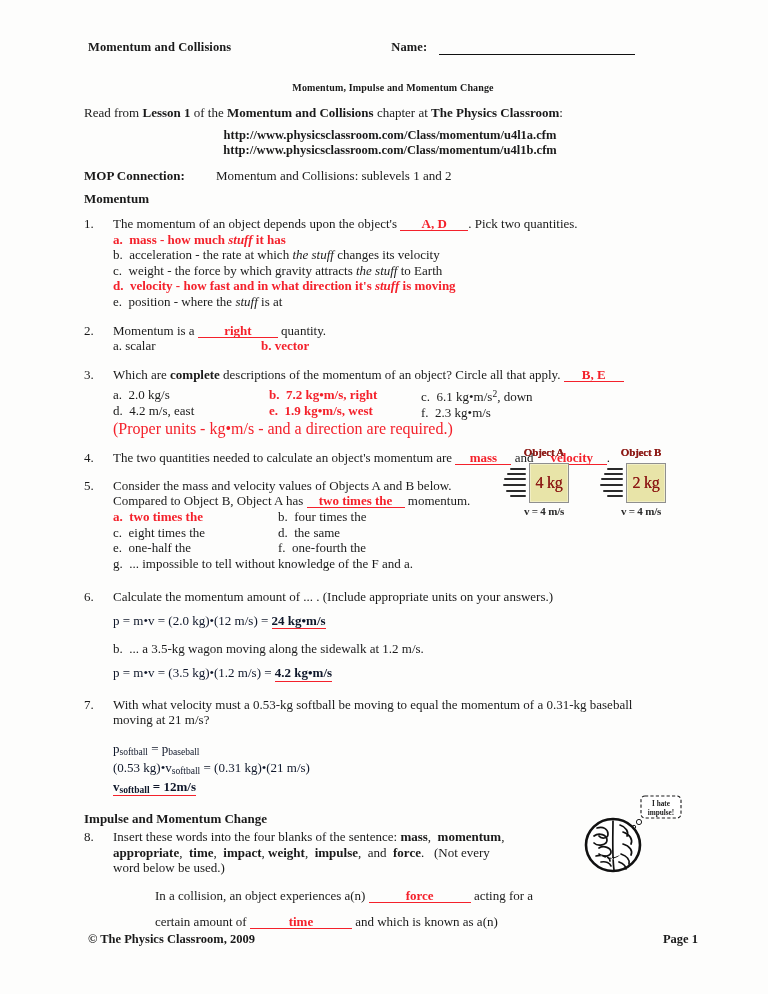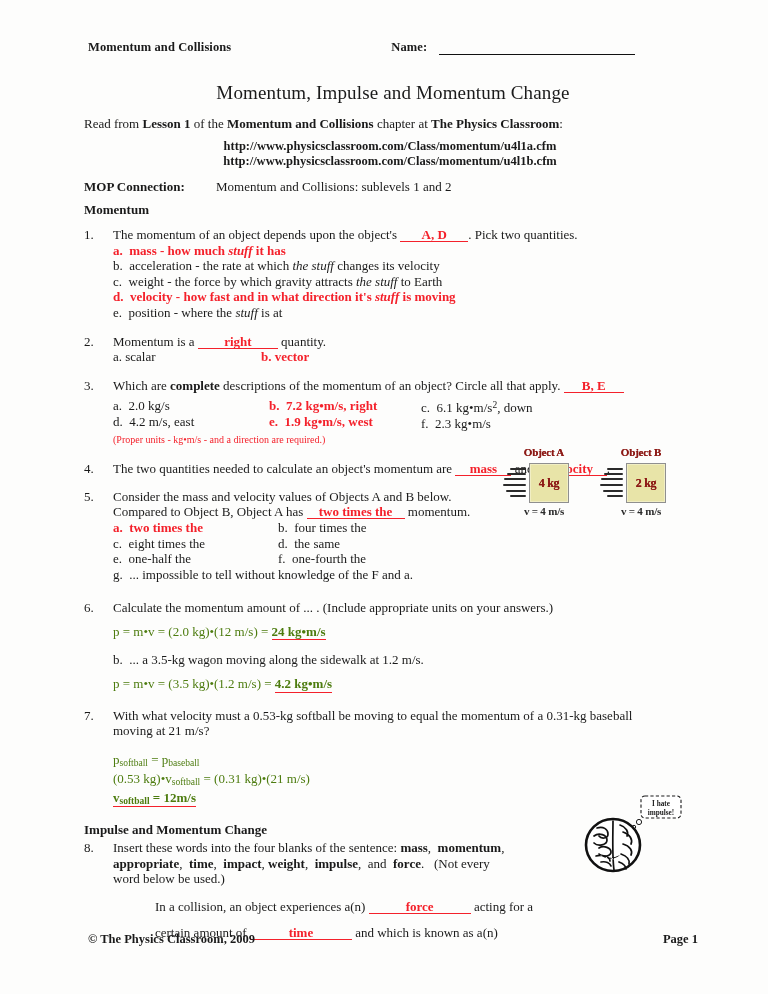--- a/index.html
+++ b/index.html
@@ -43,22 +43,22 @@
   .name-rule {
     display: inline-block;
     width: 196px;
     border-bottom: 1.6px solid #111;
     margin-left: 12px;
     height: 11px;
   }
 
   .doc-title {
     text-align: center;
-    font-weight: normal;
-    font-size: 19px;
+    font-weight: bold;
+    font-size: 10px;
     margin: 27px 0 0 0;
     letter-spacing: .15px;
   }
 
   .readfrom {
     font-size: 13px;
     margin-top: 12px;
     margin-left: -4px;
   }
   .urls {
@@ -123,21 +123,21 @@
   .blank.w-ad   { min-width: 62px; }
   .blank.w-vec  { min-width: 74px; }
   .blank.w-be   { min-width: 54px; }
   .blank.w-mass { min-width: 50px; }
   .blank.w-vel  { min-width: 64px; }
   .blank.w-2x   { min-width: 92px; }
   .blank.w-force{ min-width: 96px; color:#f4212b; }
   .blank.w-time { min-width: 96px; }
 
   .work {
-    color: #4d7c0f;
+    color: #0f172a;
     font-size: 13px;
     line-height: 15.6px;
   }
   .work .ans {
     font-weight: bold;
     border-bottom: 1.3px solid #f4212b;
     padding-bottom: .5px;
   }
   .sub { font-size: 9.5px; vertical-align: -1.5px; }
   .sup { font-size: 9.5px; vertical-align: 4px; }
@@ -195,22 +195,22 @@
     width: 38px;
     height: 38px;
     background: #e8e4a8;
     border: 1.6px solid #8f8f8f;
     box-shadow: inset 0 0 0 1px #f1eec4;
     display: flex;
     align-items: center;
     justify-content: center;
   }
   .box span {
-    font-weight: bold;
-    font-size: 12px;
+    font-weight: normal;
+    font-size: 16px;
     color: #8d1a16;
     letter-spacing: -.3px;
     text-shadow: 0 0 .4px #8d1a16;
   }
   .obj-v {
     font-weight: bold;
     font-size: 11px;
     color: #2b2b2b;
     margin-top: 2px;
     letter-spacing: -.2px;
@@ -309,21 +309,21 @@
         </div>
         <div class="opt-col" style="width:152px">
           <div class="ln red-b"><span>b.</span>&nbsp; <span>7.2 kg•m/s, right</span></div>
           <div class="ln red-b"><span>e.</span>&nbsp; <span>1.9 kg•m/s, west</span></div>
         </div>
         <div class="opt-col">
           <div class="ln"><span>c.</span>&nbsp; <span>6.1 kg•m/s</span><span class="sup">2</span><span>, down</span></div>
           <div class="ln"><span>f.</span>&nbsp; <span>2.3 kg•m/s</span></div>
         </div>
       </div>
-      <div class="red" style="font-size:10px">(Proper units - kg•m/s - and a direction are required.)</div>
+      <div class="red" style="font-size:16px">(Proper units - kg•m/s - and a direction are required.)</div>
     </div>
   </div>
 
   <div class="q" style="margin-top:14px">
     <div class="qnum">4.</div>
     <div class="qbody">
       <span>The two quantities needed to calculate an object's momentum are </span><span class="blank w-mass">mass</span><span> and </span><span class="blank w-vel">velocity</span><span>.</span>
     </div>
   </div>
 

